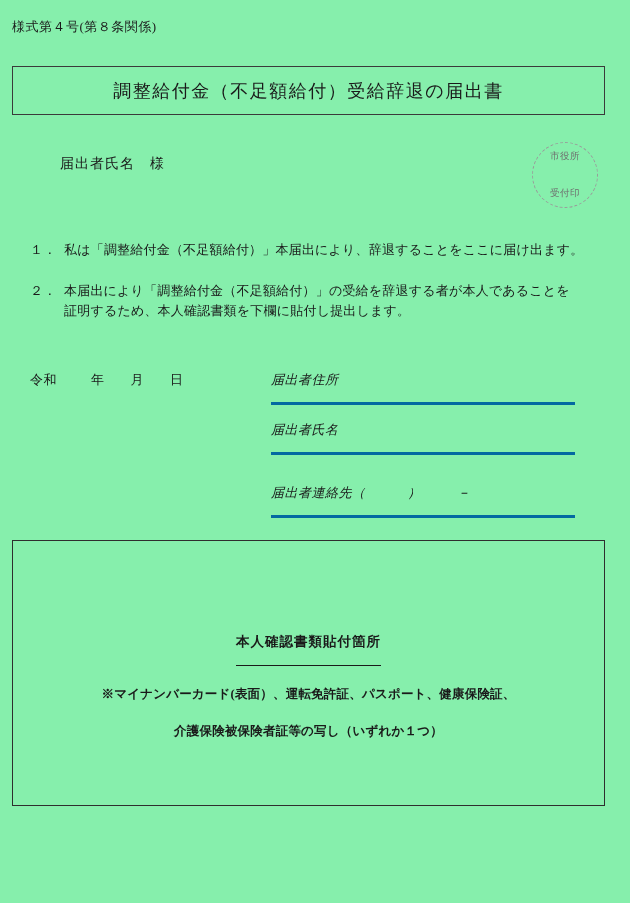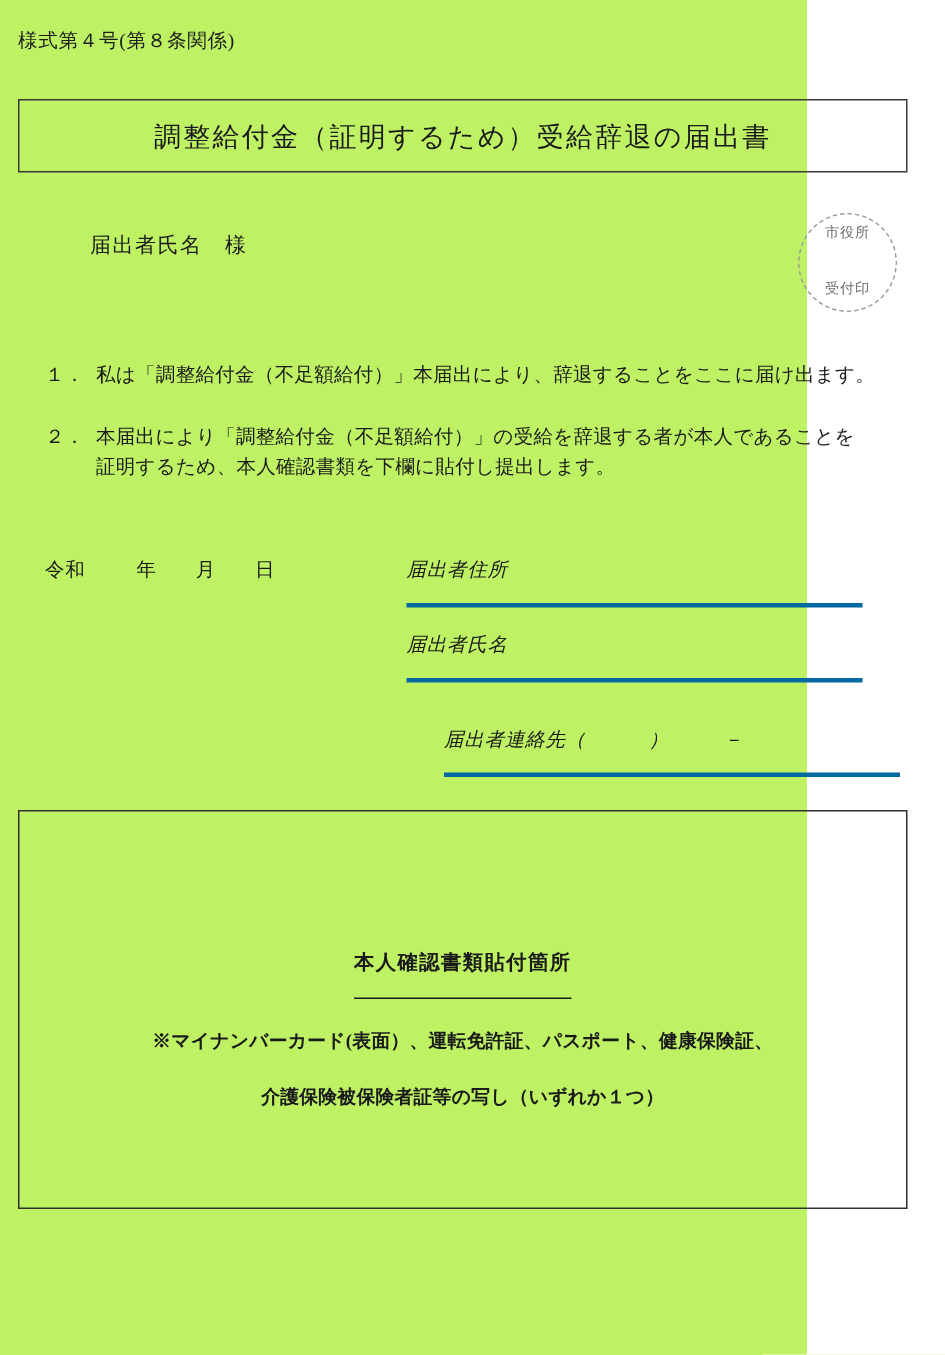--- a/index.html
+++ b/index.html
@@ -12,23 +12,23 @@
     height: 903px;
     position: relative;
     font-family: "Liberation Serif", "DejaVu Serif", serif;
     color: #1a1a1a;
     overflow: hidden;
   }
 
   .page {
     position: absolute;
     left: 0; top: 0;
-    width: 538px;
+    width: 630px;
     height: 903px;
-    background: #bef264;
+    background: #86efac;
   }
 
   
   .form-number {
     position: absolute;
     left: 12px;
     top: 18px;
     font-size: 13px;
     letter-spacing: 0.5px;
     white-space: nowrap;
@@ -127,21 +127,21 @@
     width: 304px;
     border-bottom: 3px solid #0369a1;
     font-size: 13px;
     letter-spacing: 0.5px;
     padding-bottom: 13px;
     white-space: nowrap;
     font-style: italic;
   }
   .field-address { top: 371px; }
   .field-name    { top: 421px; }
-  .field-contact { top: 484px; margin-left: 25px; }
+  .field-contact { top: 484px; }
   .field-contact .paren-gap { display: inline-block; width: 42px; }
   .field-contact .dash-gap  { display: inline-block; width: 36px; }
 
   
   .attach-box {
     position: absolute;
     left: 12px;
     top: 540px;
     width: 593px;
     height: 266px;
@@ -176,21 +176,21 @@
   .attach-note p { margin: 17px; white-space: nowrap; }
 </style>
 </head>
 <body>
 
 <div class="page">
 
   <div class="form-number">様式第４号(第８条関係)</div>
 
   <div class="title-box">
-    <div class="title-text">調整給付金（証明するため）受給辞退の届出書</div>
+    <div class="title-text">調整給付金（不足額給付）受給辞退の届出書</div>
   </div>
 
   <div class="addressee">届出者氏名　様</div>
 
   <div class="seal">
     <span>市役所</span>
     <span>受付印</span>
   </div>
 
   <div class="clause clause-1">

